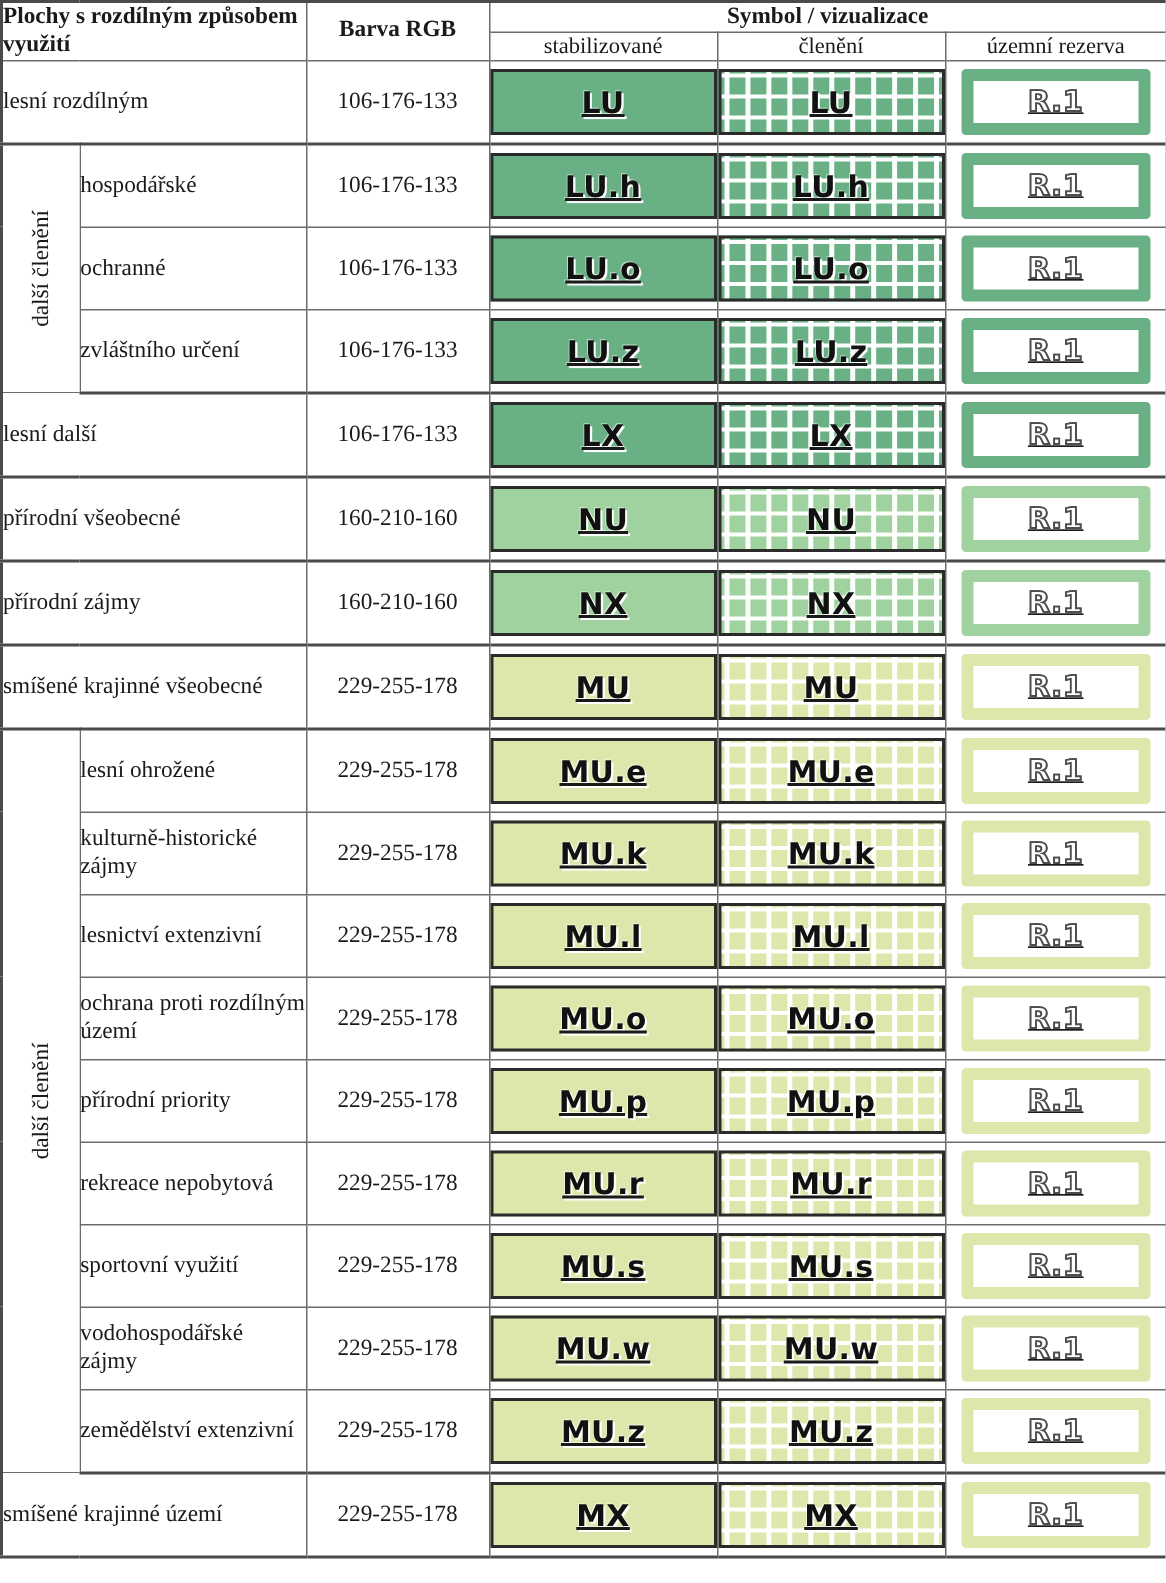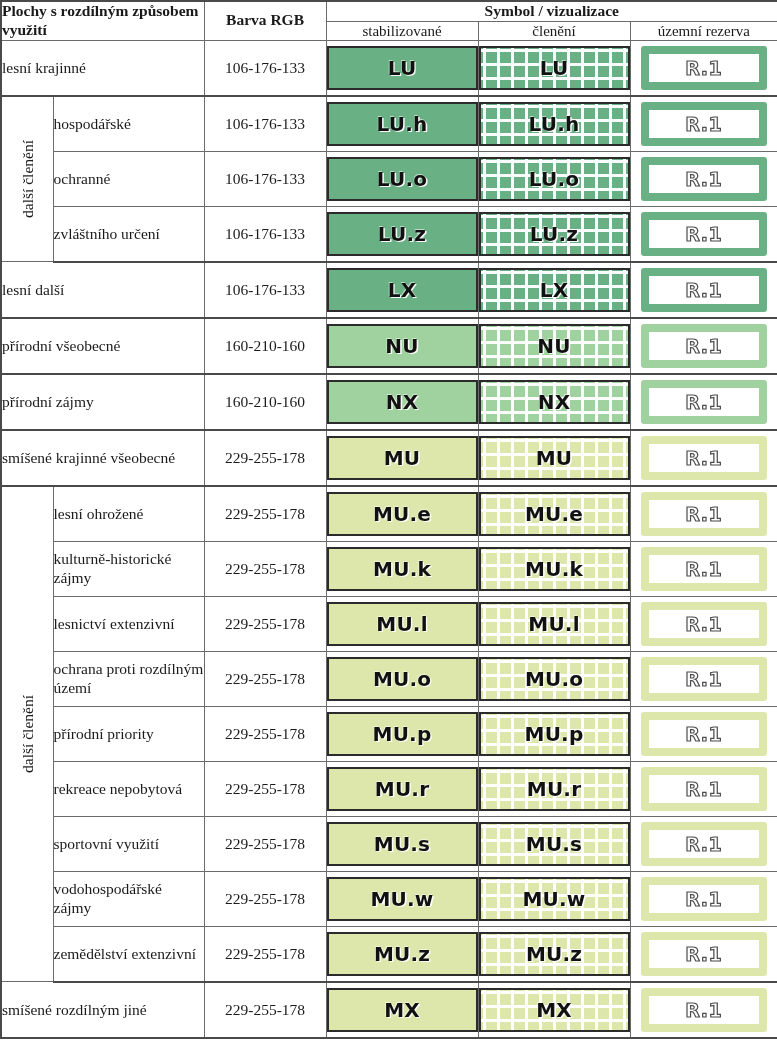--- a/index.html
+++ b/index.html
@@ -75,20 +75,21 @@
   }
   .rot-wrap{
     display:flex;align-items:center;justify-content:center;
     height:100%;width:100%;
   }
 
   
   .symcell{
     padding:5px 8px;
     text-align:center;
+    text-decoration:underline;
   }
   .symcell.rez{padding:5px 10px;}
 
   .swatch{
     position:relative;
     height:44px;
     border:2px solid #2b2b2b;
     box-sizing:border-box;
     display:flex;align-items:center;justify-content:center;
     overflow:hidden;
@@ -157,21 +158,21 @@
     </tr>
     <tr>
       <th class="subhdr">stabilizované</th>
       <th class="subhdr">členění</th>
       <th class="subhdr">územní rezerva</th>
     </tr>
   </thead>
 
   <tbody id="legend-body">
       <tr>
-        <td class="name thickline-bottom" colspan="2">lesní krajinné</td>
+        <td class="name thickline-bottom" colspan="2">lesní rozdílným</td>
         <td class="rgb thickline-bottom">106-176-133</td>
         <td class="symcell thickline-bottom">
           <div class="swatch" style="background:#6AB085">
             <span class="lbl">LU</span>
           </div>
         </td>
         <td class="symcell thickline-bottom">
           <div class="swatch" style="background:#6AB085">
             <span class="grid-ovl"></span>
             <span class="lbl">LU</span>
@@ -507,21 +508,21 @@
             <span class="lbl">MU.z</span>
           </div>
         </td>
         <td class="symcell rez thickline-bottom">
           <div class="rez-frame" style="border-color:#DDE7AC">
             <span class="rez-lbl">R.1</span>
           </div>
         </td>
       </tr>
       <tr>
-        <td class="name thickline-bottom" colspan="2">smíšené rozdílným jiné</td>
+        <td class="name thickline-bottom" colspan="2">smíšené krajinné území</td>
         <td class="rgb thickline-bottom">229-255-178</td>
         <td class="symcell thickline-bottom">
           <div class="swatch" style="background:#DDE7AC">
             <span class="lbl">MX</span>
           </div>
         </td>
         <td class="symcell thickline-bottom">
           <div class="swatch" style="background:#DDE7AC">
             <span class="grid-ovl"></span>
             <span class="lbl">MX</span>

